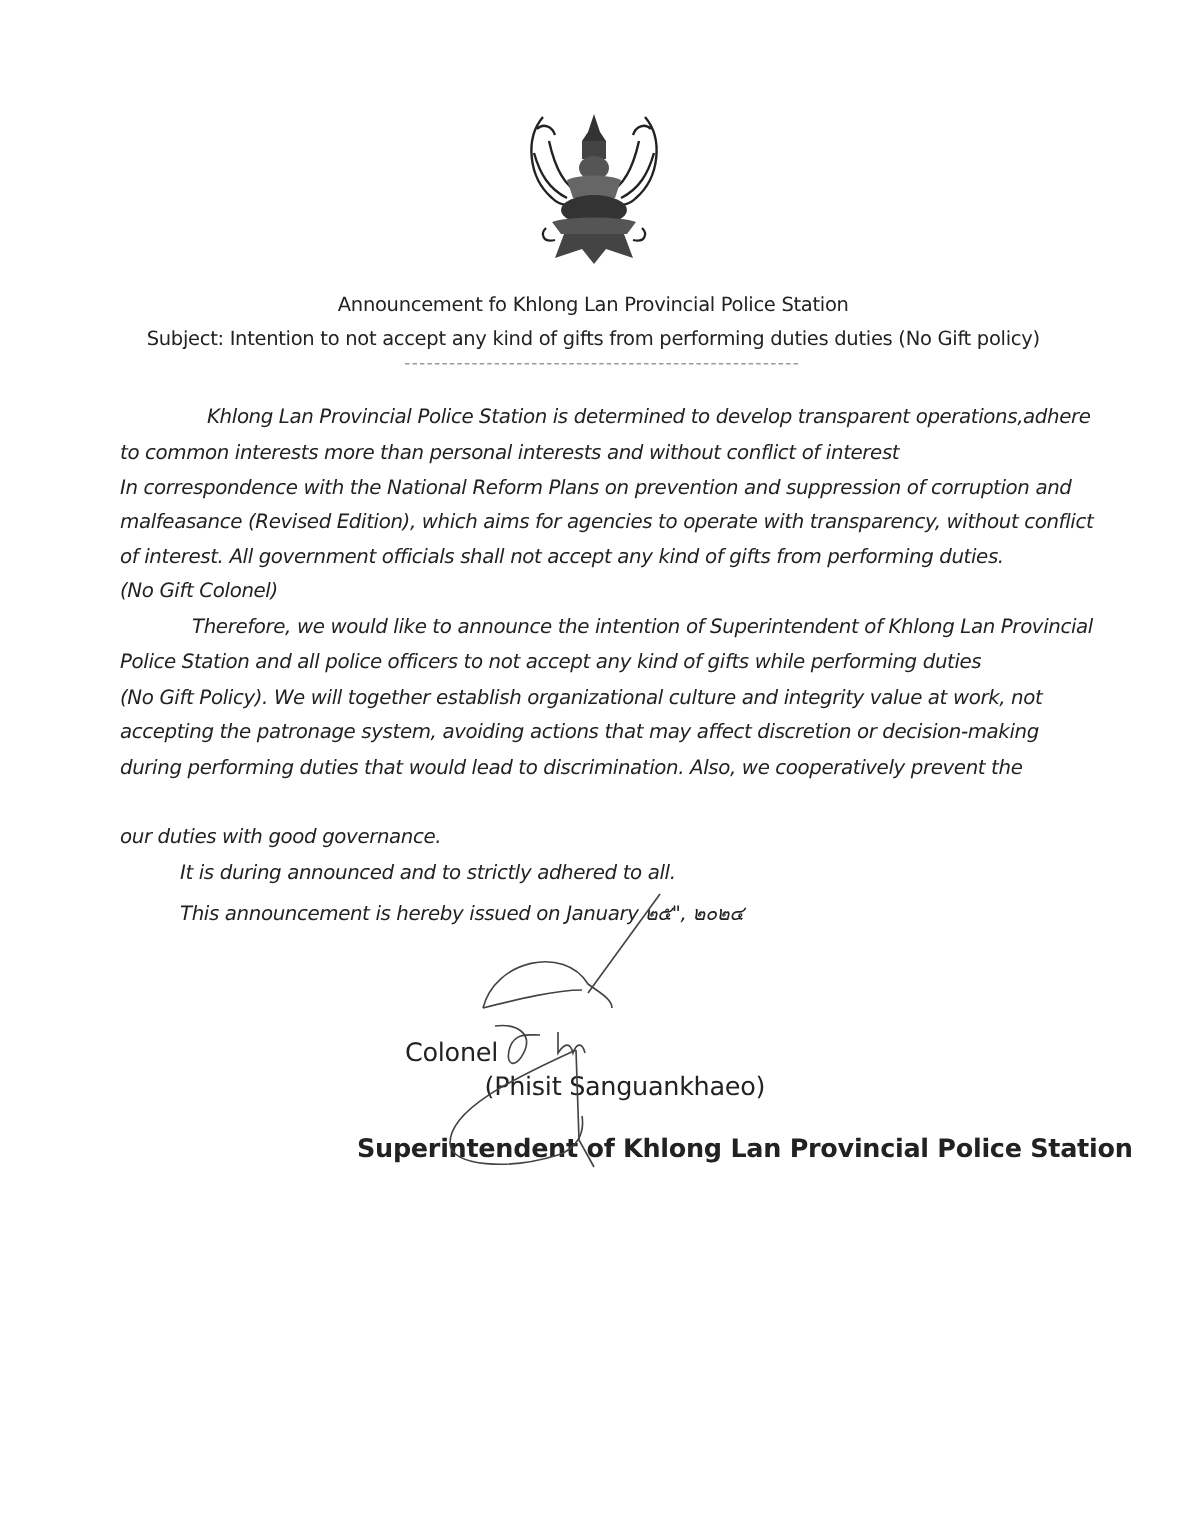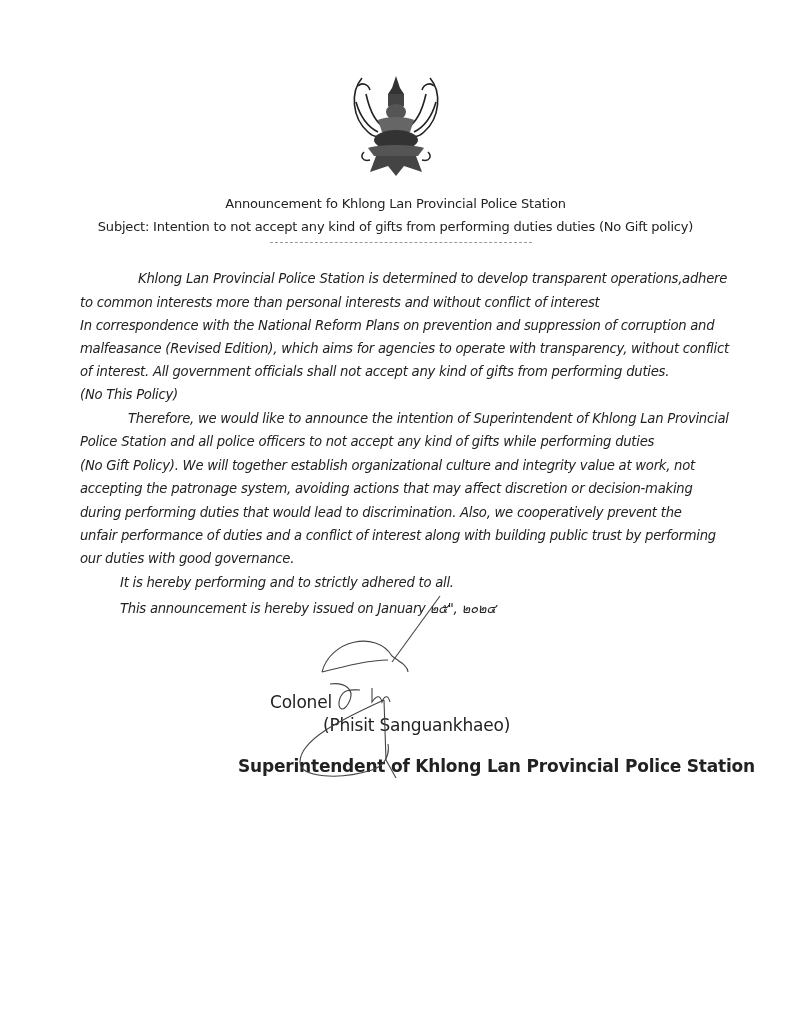--- a/index.html
+++ b/index.html
@@ -41,29 +41,28 @@
 
   <div class="center-line" style="top:196px;">Announcement fo Khlong Lan Provincial Police Station</div>
   <div class="center-line" style="top:219px;">Subject: Intention to not accept any kind of gifts from performing duties  duties (No Gift policy)</div>
   <div class="dash"></div>
 
   <div class="line" style="left:138px; top:271px;">Khlong Lan Provincial Police Station  is determined to develop transparent operations,adhere</div>
   <div class="line" style="top:295px;">to common interests more than personal interests and without conflict of interest</div>
   <div class="line" style="top:318px;">In correspondence with the National Reform Plans on prevention and suppression of corruption and</div>
   <div class="line" style="top:364px;">of interest. All government officials shall not accept any kind of gifts from performing duties.</div>
   <div class="line" style="top:341px;">malfeasance (Revised Edition), which aims for agencies to operate with transparency, without conflict</div>
-  <div class="line" style="top:387px;">(No This Policy)</div>
+  <div class="line" style="top:387px;">(No Gift Colonel)</div>
   <div class="line" style="left:128px; top:411px;">Therefore, we would like to announce the intention of Superintendent of  Khlong Lan Provincial</div>
   <div class="line" style="top:434px;">Police Station  and all police officers to not accept any kind of gifts while performing duties</div>
   <div class="line" style="top:481px;">accepting the patronage system, avoiding  actions that may affect discretion or decision-making</div>
   <div class="line" style="top:458px;">(No Gift Policy). We will together establish organizational culture and integrity value at work, not</div>
   <div class="line" style="top:505px;">during performing duties that would lead to discrimination. Also, we cooperatively prevent the</div>
-  <div class="line" style="top:528px;">unfair performance of duties and a conflict of interest along with building public trust by performing</div>
   <div class="line" style="top:551px;">our duties with good governance.</div>
-  <div class="line" style="left:120px; top:575px;">It is hereby performing and to strictly adhered to all.</div>
+  <div class="line" style="left:120px; top:575px;">It is during announced and to strictly adhered to all.</div>
   <div class="line" style="left:120px; top:598px;">This announcement is hereby issued on January ๒๕", ๒๐๒๔</div>
 
   <div class="sig-text" style="left:270px; top:692px;">Colonel</div>
   <div class="sig-text" style="left:323px; top:715px;">(Phisit Sanguankhaeo)</div>
   <div class="sig-text" style="left:238px; top:756px;font-weight:bold;">Superintendent of  Khlong Lan Provincial Police Station</div>
 
   <svg class="sig" viewBox="0 0 791 1024">
     <g fill="none" stroke="#444" stroke-width="1.1">
       <path d="M440 596 L392 662"></path>
       <path d="M322 672 C330 640 376 630 392 656 C400 662 408 666 408 672"></path>

